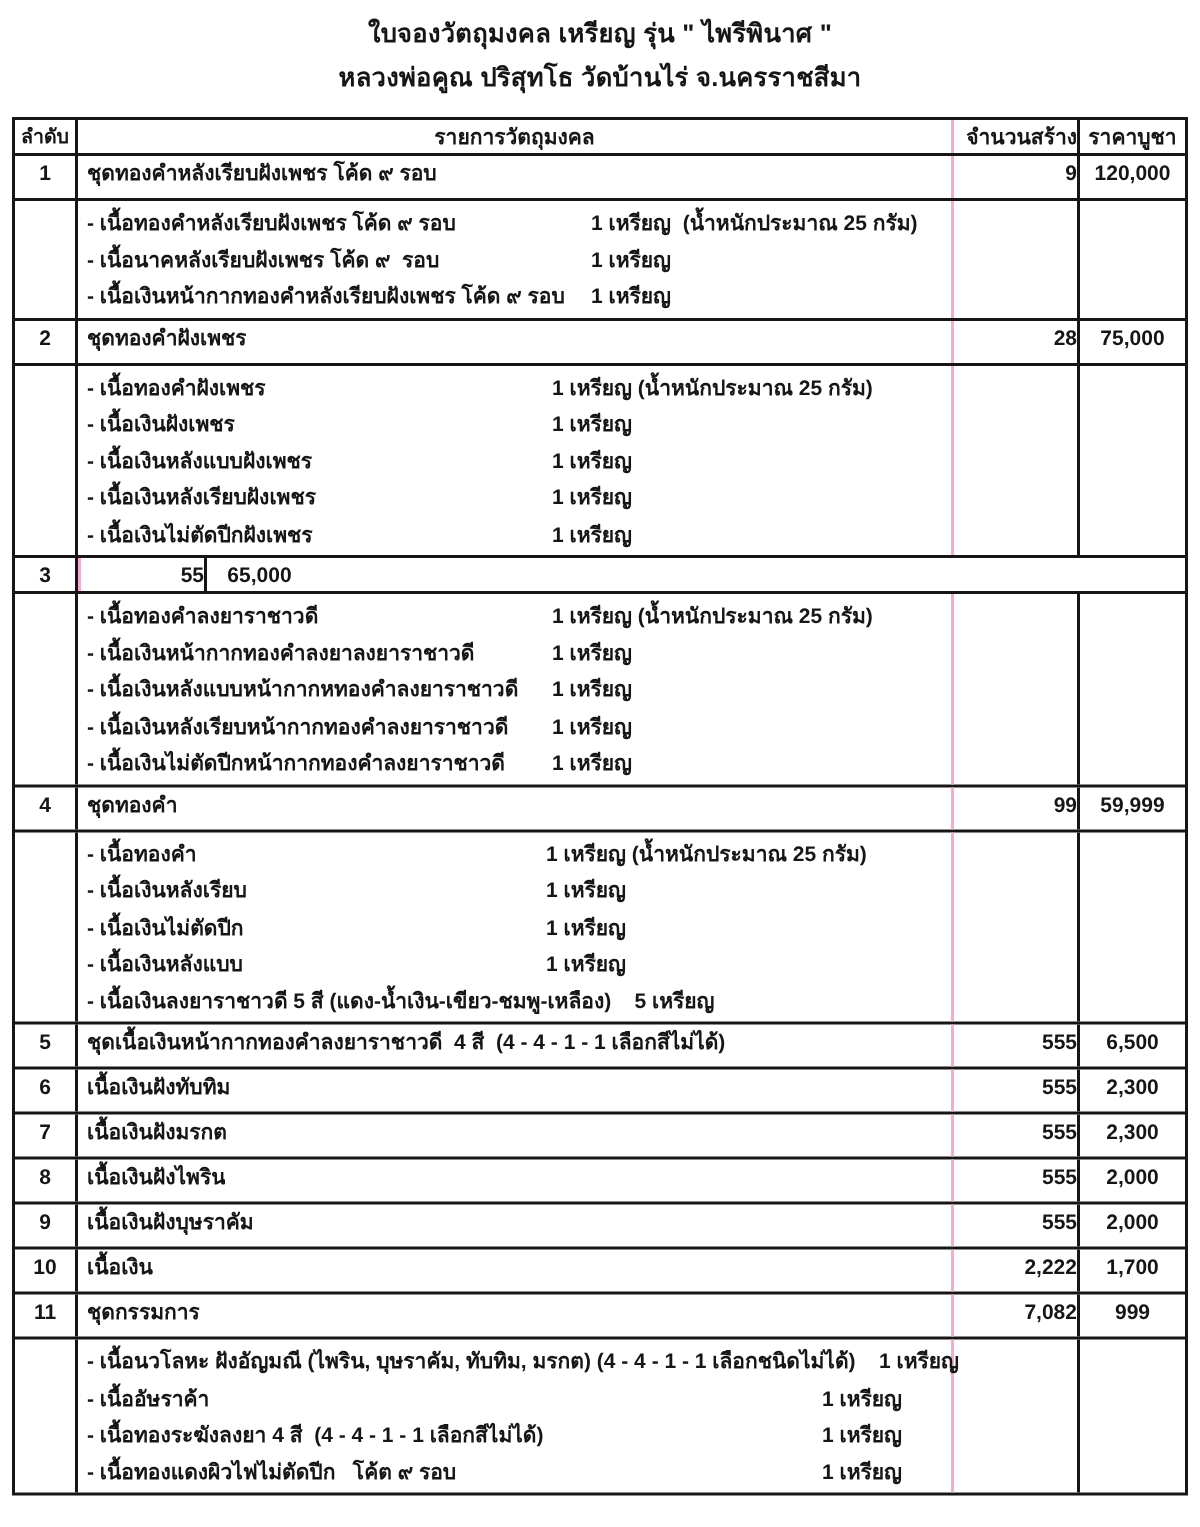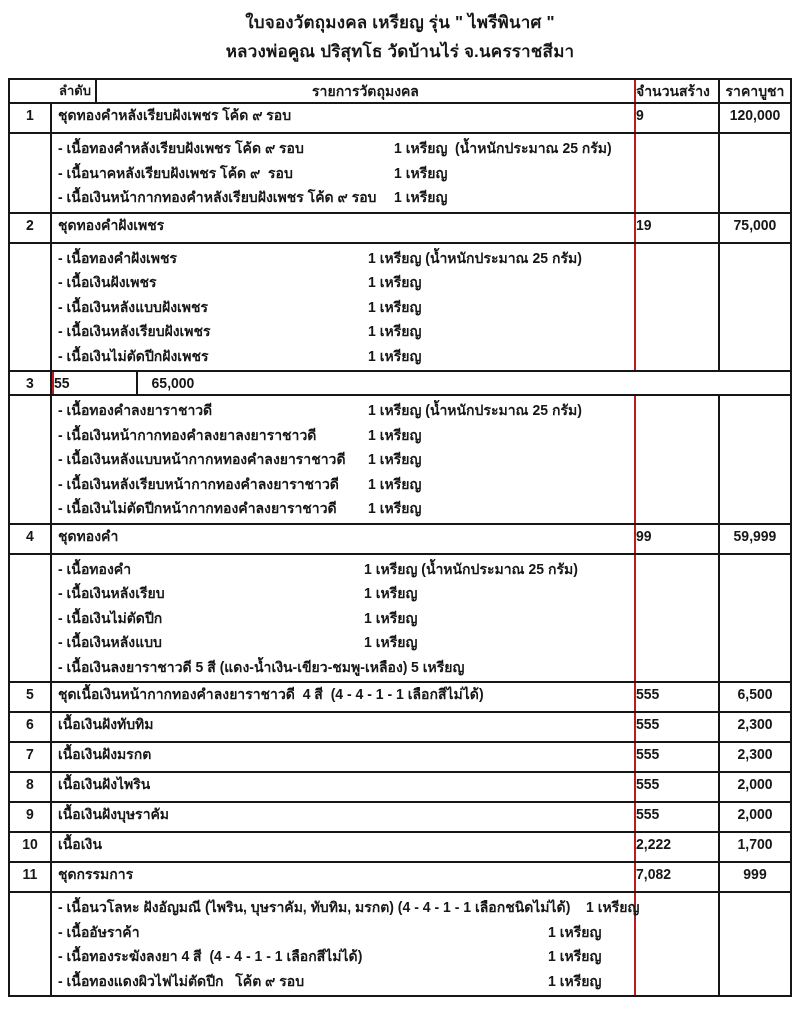--- a/index.html
+++ b/index.html
@@ -5,24 +5,24 @@
   html,body{margin:0;padding:0;}
   body{
     width:800px;height:1018px;overflow:hidden;background:#ffffff;
     font-family:"Liberation Sans",sans-serif;font-weight:700;color:#161616;
     -webkit-font-smoothing:antialiased;
   }
   .titles{padding-top:8px;text-align:center;}
   .title-line{font-size:17px;line-height:29px;letter-spacing:0.2px;}
   .tbl{margin:12px 8px 0 8px;border:2px solid #161616;}
   .row{display:flex;border-top:2px solid #161616;}
-  .row.first{border-top:none;margin-left:45px;}
+  .row.first{border-top:none;}
   .c1{width:40px;flex:none;border-right:2px solid #161616;text-align:center;}
   .c2{flex:1;min-width:0;padding:0 6px;position:relative;}
-  .c3{width:82px;flex:none;border-left:2px solid #b91c1c;text-align:left;}
+  .c3{width:82px;flex:none;border-left:2px solid #f9a8d4;text-align:right;}
   .c4{width:70px;flex:none;border-left:2px solid #161616;text-align:center;}
   .header-row > div{font-size:14px;line-height:22px;}
   .header-row .c2{text-align:center;}
   .header-row .c1{font-size:13px;}
   .main-row > div{font-size:14px;line-height:22px;}
   .item-title{white-space:pre;display:inline-block;max-width:100%;overflow:hidden;}
   .sub-c2{padding:2px 6px;}
   .sub-line{position:relative;line-height:24.5px;font-size:14px;white-space:pre;}
   .sub-label{display:inline-block;}
   .sub-qty{position:absolute;top:0;white-space:pre;}
@@ -55,21 +55,21 @@
           <div class="sub-line"><span class="sub-label">- เนื้อทองคำหลังเรียบฝังเพชร โค้ด ๙ รอบ</span><span class="sub-qty" style="left: 336px;">1 เหรียญ  (น้ำหนักประมาณ 25 กรัม)</span></div>
           <div class="sub-line"><span class="sub-label">- เนื้อนาคหลังเรียบฝังเพชร โค้ด ๙  รอบ</span><span class="sub-qty" style="left: 336px;">1 เหรียญ</span></div>
           <div class="sub-line"><span class="sub-label">- เนื้อเงินหน้ากากทองคำหลังเรียบฝังเพชร โค้ด ๙ รอบ</span><span class="sub-qty" style="left: 336px;">1 เหรียญ</span></div>
         </div>
         <div class="c3"></div>
         <div class="c4"></div>
       </div>
       <div class="row main-row">
         <div class="c1">2</div>
         <div class="c2"><span class="item-title">ชุดทองคำฝังเพชร</span></div>
-        <div class="c3">19</div>
+        <div class="c3">28</div>
         <div class="c4">75,000</div>
       </div>
       <div class="row sub-row">
         <div class="c1"></div>
         <div class="c2 sub-c2">
           <div class="sub-line"><span class="sub-label">- เนื้อทองคำฝังเพชร</span><span class="sub-qty" style="left: 310px;">1 เหรียญ (น้ำหนักประมาณ 25 กรัม)</span></div>
           <div class="sub-line"><span class="sub-label">- เนื้อเงินฝังเพชร</span><span class="sub-qty" style="left: 310px;">1 เหรียญ</span></div>
           <div class="sub-line"><span class="sub-label">- เนื้อเงินหลังแบบฝังเพชร</span><span class="sub-qty" style="left: 310px;">1 เหรียญ</span></div>
           <div class="sub-line"><span class="sub-label">- เนื้อเงินหลังเรียบฝังเพชร</span><span class="sub-qty" style="left: 310px;">1 เหรียญ</span></div>
           <div class="sub-line"><span class="sub-label">- เนื้อเงินไม่ตัดปีกฝังเพชร</span><span class="sub-qty" style="left: 310px;">1 เหรียญ</span></div>
@@ -100,21 +100,21 @@
         <div class="c3">99</div>
         <div class="c4">59,999</div>
       </div>
       <div class="row sub-row">
         <div class="c1"></div>
         <div class="c2 sub-c2">
           <div class="sub-line"><span class="sub-label">- เนื้อทองคำ</span><span class="sub-qty" style="left: 306px;">1 เหรียญ (น้ำหนักประมาณ 25 กรัม)</span></div>
           <div class="sub-line"><span class="sub-label">- เนื้อเงินหลังเรียบ</span><span class="sub-qty" style="left: 306px;">1 เหรียญ</span></div>
           <div class="sub-line"><span class="sub-label">- เนื้อเงินไม่ตัดปีก</span><span class="sub-qty" style="left: 306px;">1 เหรียญ</span></div>
           <div class="sub-line"><span class="sub-label">- เนื้อเงินหลังแบบ</span><span class="sub-qty" style="left: 306px;">1 เหรียญ</span></div>
-          <div class="sub-line"><span class="sub-label">- เนื้อเงินลงยาราชาวดี 5 สี (แดง-น้ำเงิน-เขียว-ชมพู-เหลือง)</span><span class="sub-qty" style="left: 353px;">5 เหรียญ</span></div>
+          <div class="sub-line"><span class="sub-label">- เนื้อเงินลงยาราชาวดี 5 สี (แดง-น้ำเงิน-เขียว-ชมพู-เหลือง)</span><span class="sub-qty" style="left: 365px;">5 เหรียญ</span></div>
         </div>
         <div class="c3"></div>
         <div class="c4"></div>
       </div>
       <div class="row main-row">
         <div class="c1">5</div>
         <div class="c2"><span class="item-title">ชุดเนื้อเงินหน้ากากทองคำลงยาราชาวดี  4 สี  (4 - 4 - 1 - 1 เลือกสีไม่ได้)</span></div>
         <div class="c3">555</div>
         <div class="c4">6,500</div>
       </div>

